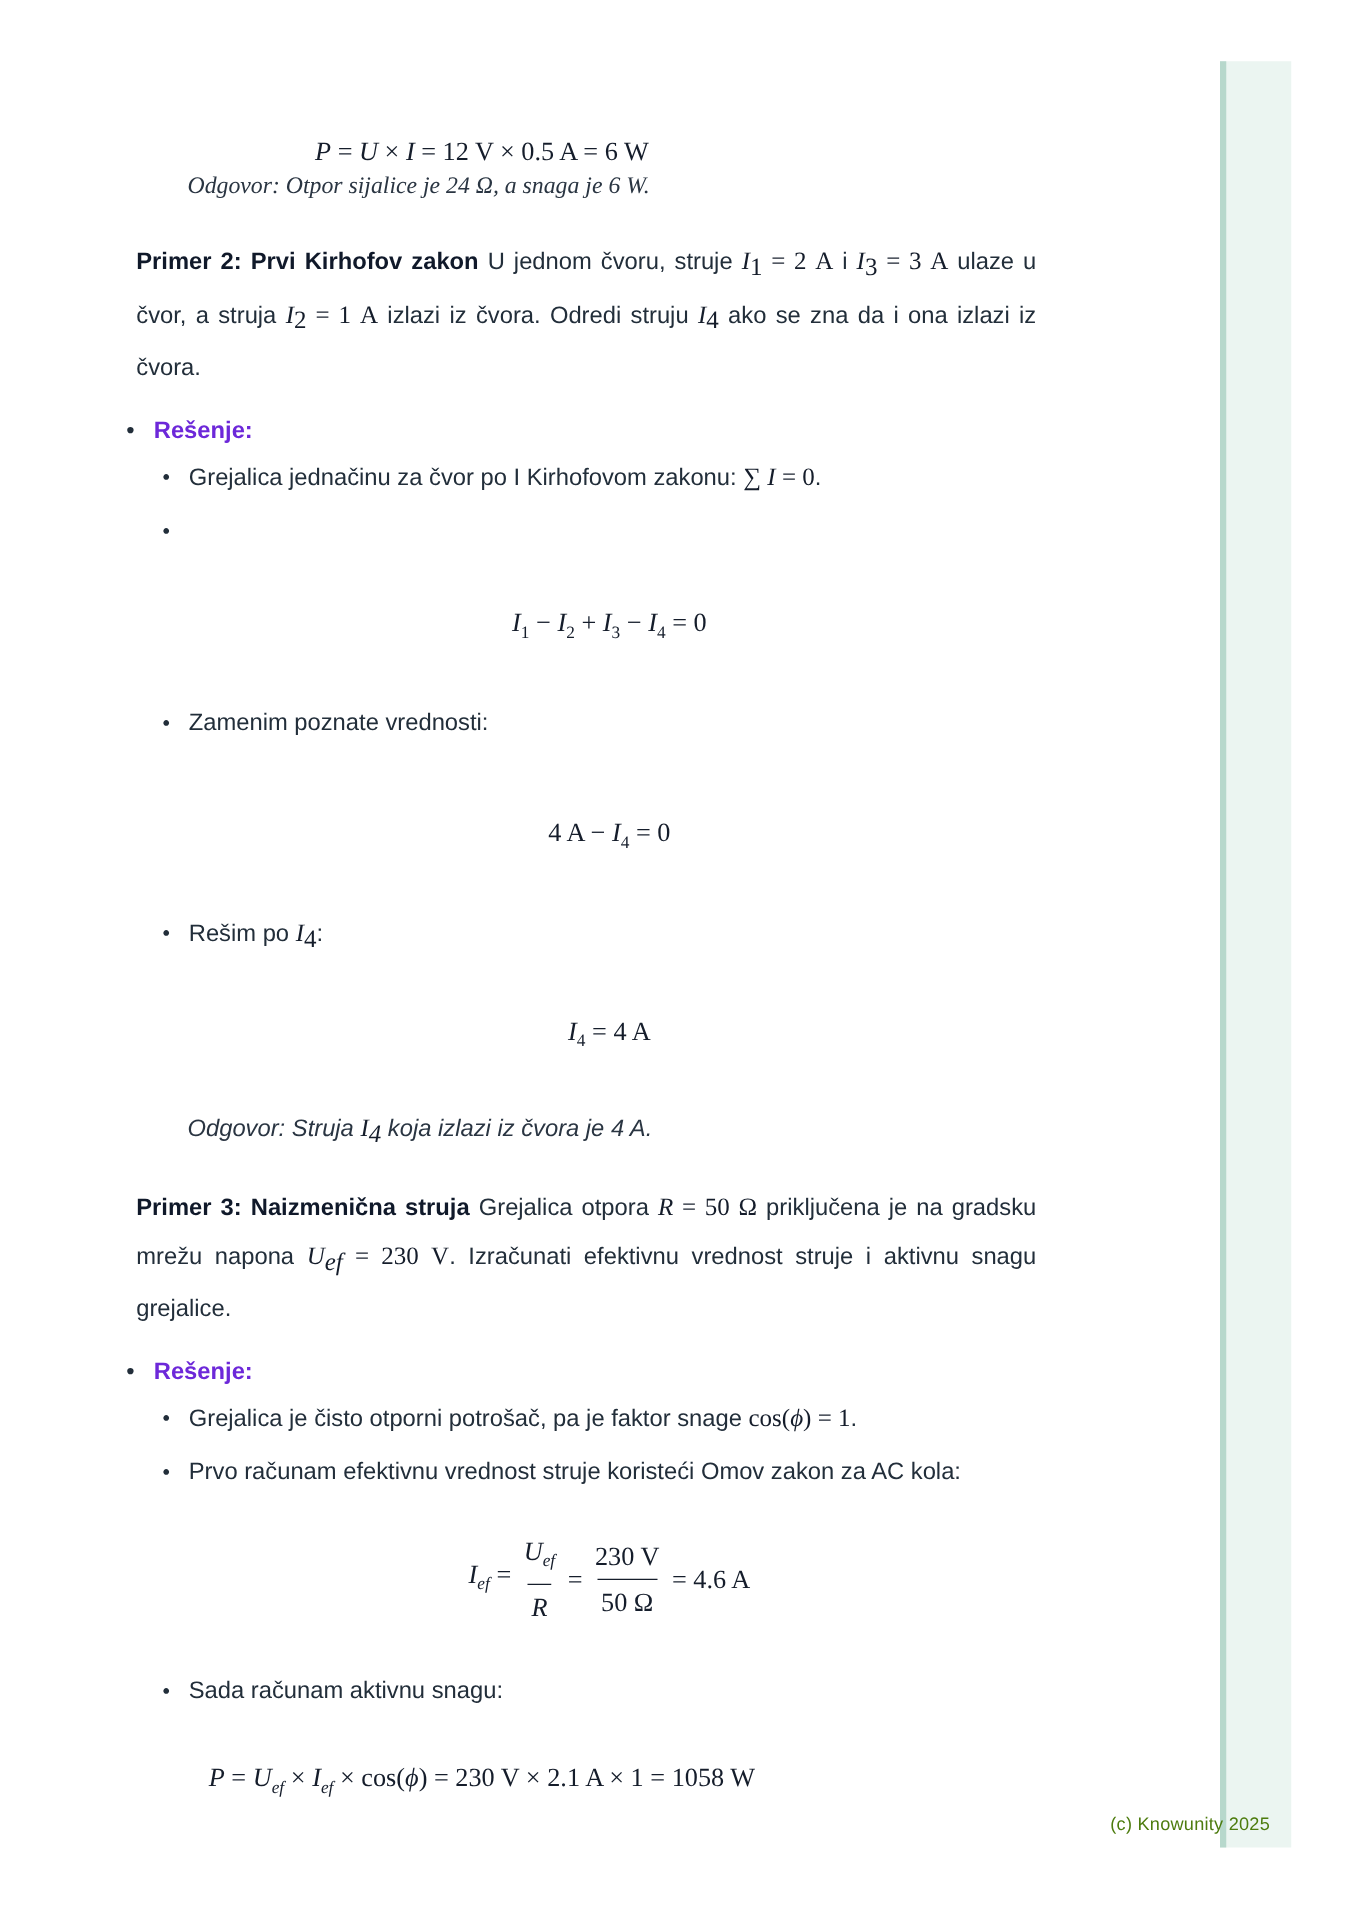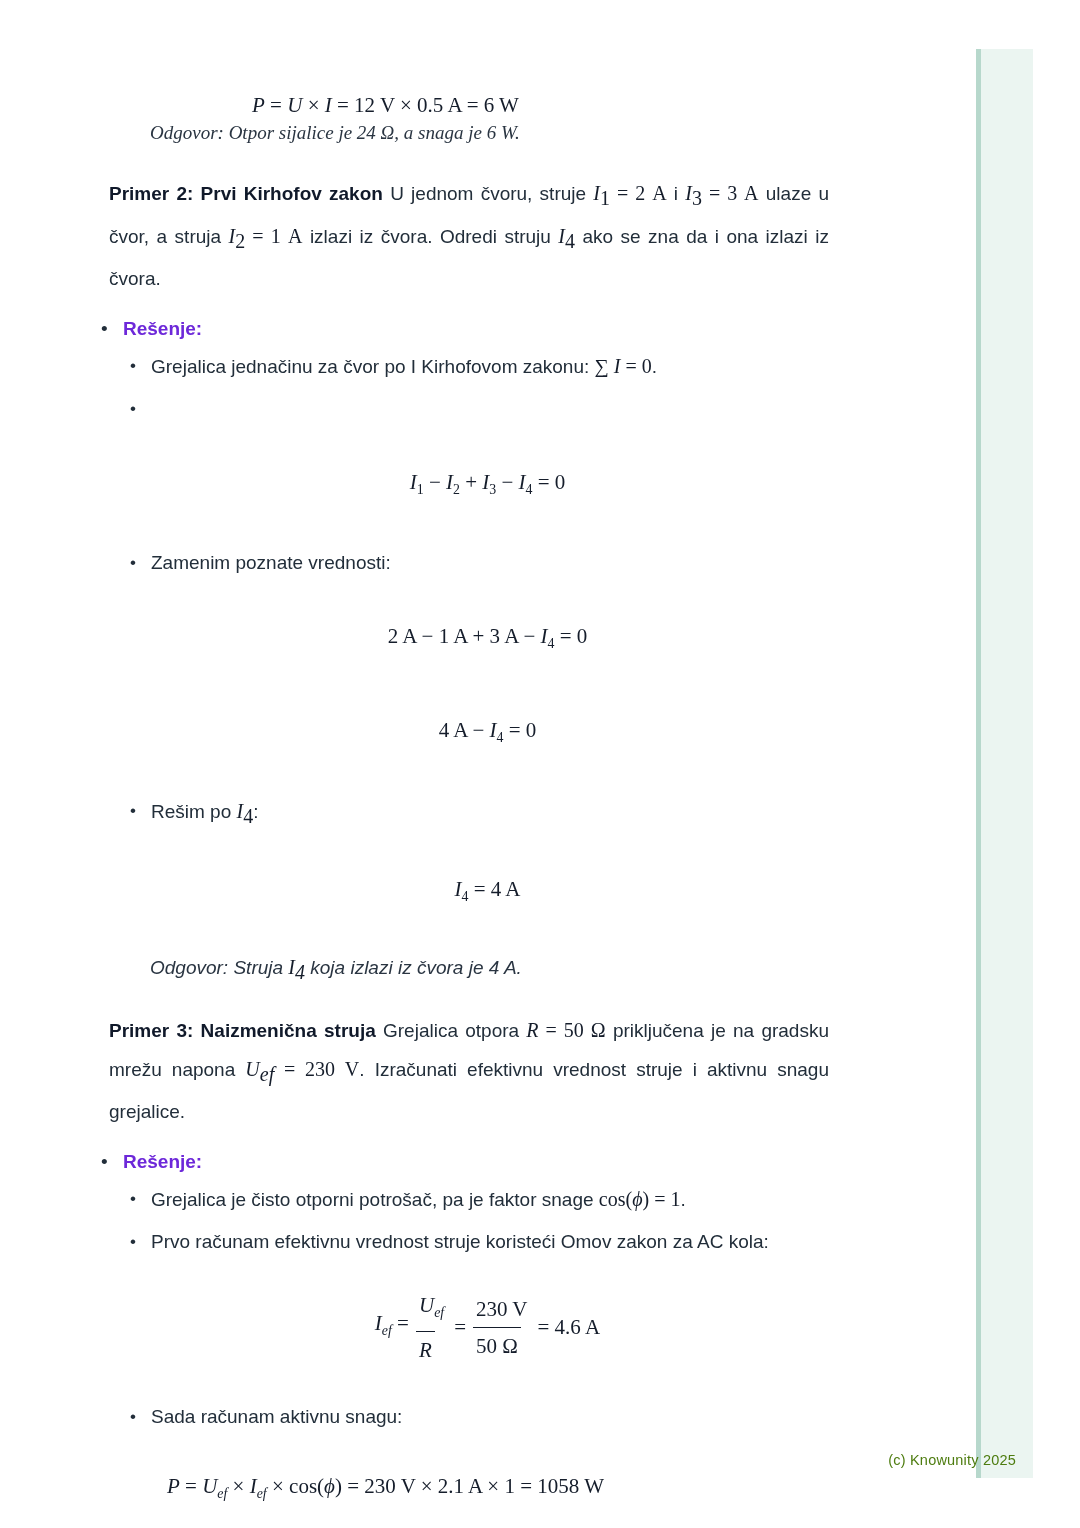--- a/index.html
+++ b/index.html
@@ -2,21 +2,21 @@
 <html><head>
 <meta charset="utf-8">
 <style>
   html,body{margin:0;padding:0;background:#ffffff;}
   .page{position:relative;width:1080px;height:1528px;background:#ffffff;overflow:hidden;
         font-family:"Liberation Sans",sans-serif;color:#222e3a;}
   .strip{position:absolute;top:49px;left:976px;width:52px;height:1429px;
          border-left:5px solid #b7d8cc;background:#ebf5f1;z-index:1;}
   .watermark{position:absolute;top:1452px;right:64px;font-size:14.5px;color:#4d7c0f;
              z-index:3;letter-spacing:.2px;}
-  .content{position:absolute;left:93px;top:0;width:752px;padding-top:90px;z-index:2;}
+  .content{position:absolute;left:93px;top:16px;width:752px;padding-top:90px;z-index:2;}
 
   .para{margin:16px;font-size:19px;line-height:38px;text-align:justify;}
   .ptitle{font-weight:700;color:#10192a;}
 
   .answer{font-style:italic;margin-left:57px;font-size:19px;line-height:26px;color:#2a3542;}
 
   .li{display:flex;}
   .l1{font-size:19px;line-height:30px;}
   .l1 .marker{flex:0 0 22px;padding-left:8px;}
   .l1 .litext{font-weight:700;color:#6d28d9;}
@@ -38,21 +38,21 @@
   #p2{margin-top:28px;}
   #list2{margin-top:16px;}
   #f4{margin-top:56px;}
   #ans2{margin-top:40px;}
   #p3{margin-top:26px;}
   #list3{margin-top:16px;}
   #f7w{margin-top:38px;}
   #f7w .f-display{margin:0;}
 
   #f6{display:flex;justify-content:center;align-items:center;margin:32px 0 36px;}
-  .frac{display:inline-flex;flex-direction:column;align-items:flex-start;margin:0 7px;}
+  .frac{display:inline-flex;flex-direction:column;align-items:center;margin:0 7px;}
   .frac .num{padding:0 3px;}
   .frac .den{border-top:1.5px solid #151d2b;padding:3px 3px 0;margin-top:3px;}
 </style>
 </head>
 <body>
 
 <div class="page">
 
   <div class="strip" style="background-color: rgb(235, 245, 241); border-left-color: rgb(183, 216, 204);"></div>
 
@@ -79,21 +79,20 @@
           <span class="litext"><span class="tx">Grejalica jednačinu za čvor po I Kirhofovom zakonu: </span><span class="mr">∑&nbsp;</span><span class="mi">I</span><span class="mr">&nbsp;=&nbsp;0</span><span class="tx">.</span></span>
         </div>
         <div class="li l2">
           <span class="marker">•</span>
         </div>
         <div class="f-display"><span class="mi">I</span><sub class="mr">1</sub><span class="mr"> − </span><span class="mi">I</span><sub class="mr">2</sub><span class="mr"> + </span><span class="mi">I</span><sub class="mr">3</sub><span class="mr"> − </span><span class="mi">I</span><sub class="mr">4</sub><span class="mr"> = 0</span></div>
         <div class="li l2">
           <span class="marker">•</span>
           <span class="litext">Zamenim poznate vrednosti:</span>
         </div>
-        <div class="f-display"><span class="mr">2 A − 1 A + 3 A − </span><span class="mi">I</span><sub class="mr">4</sub><span class="mr"> = 0</span></div>
         <div class="f-display" id="f4"><span class="mr">4 A − </span><span class="mi">I</span><sub class="mr">4</sub><span class="mr"> = 0</span></div>
         <div class="li l2">
           <span class="marker">•</span>
           <span class="litext"><span class="tx">Rešim po </span><span class="mi">I</span><sub class="mr">4</sub><span class="tx">:</span></span>
         </div>
         <div class="f-display"><span class="mi">I</span><sub class="mr">4</sub><span class="mr"> = 4 A</span></div>
       </div>
     </div>
 
     <div class="answer" id="ans2"><span class="tx">Odgovor: Struja </span><span class="mi">I</span><sub class="mr">4</sub><span class="tx"> koja izlazi iz čvora je 4 A.</span></div>

